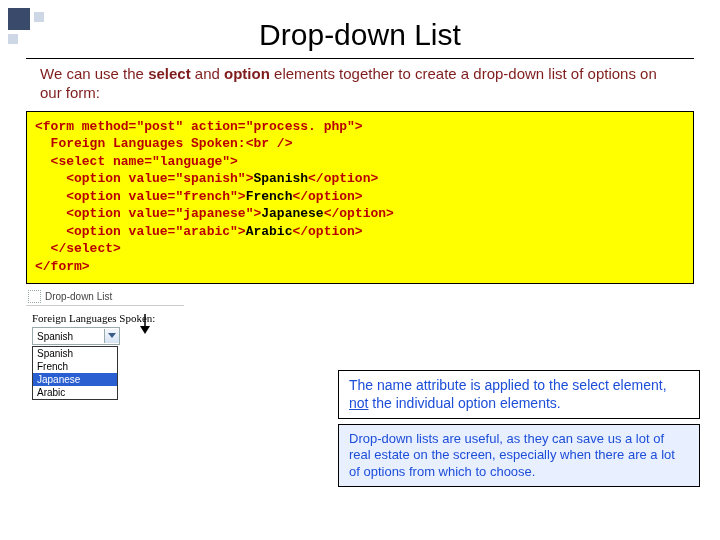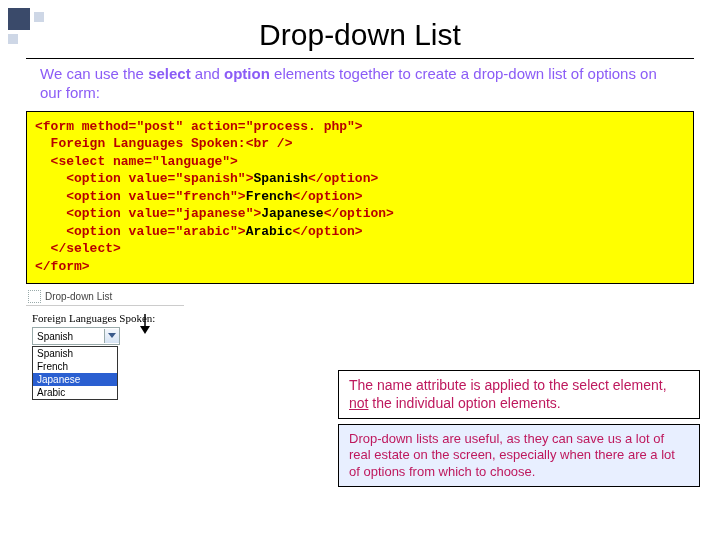--- a/index.html
+++ b/index.html
@@ -52,21 +52,21 @@
   }
   .rule {
     border: none;
     border-top: 1.5px solid #000;
     margin: 0 26px 6px 26px;
   }
   .intro {
     font-size: 15px;
     margin: 4px 40px 8px 40px;
     line-height: 1.25;
-    color: #8b5cf6;
+    color: #7f1d1d;
   }
   .intro b { font-weight: bold; }
   .code-box {
     margin: 2px 26px 4px 26px;
     border: 1.5px solid #000;
     background: #ffff00;
     padding: 6px 8px 8px 8px;
     font-family: "Courier New", monospace;
     font-size: 13px;
     font-weight: bold;
@@ -141,21 +141,21 @@
   .dd-list .sel {
     background: #2a5fd1;
     color: #fff;
   }
   .callout {
     position: absolute;
     border: 1.5px solid #000;
     padding: 6px 10px;
     font-size: 14px;
     line-height: 1.25;
-    color: #be185d;
+    color: #1d4ed8;
   }
   .callout.one {
     left: 338px;
     top: 370px;
     width: 340px;
     background: #fff;
   }
   .callout.one u { text-decoration: underline; }
   .callout.two {
     left: 338px;

